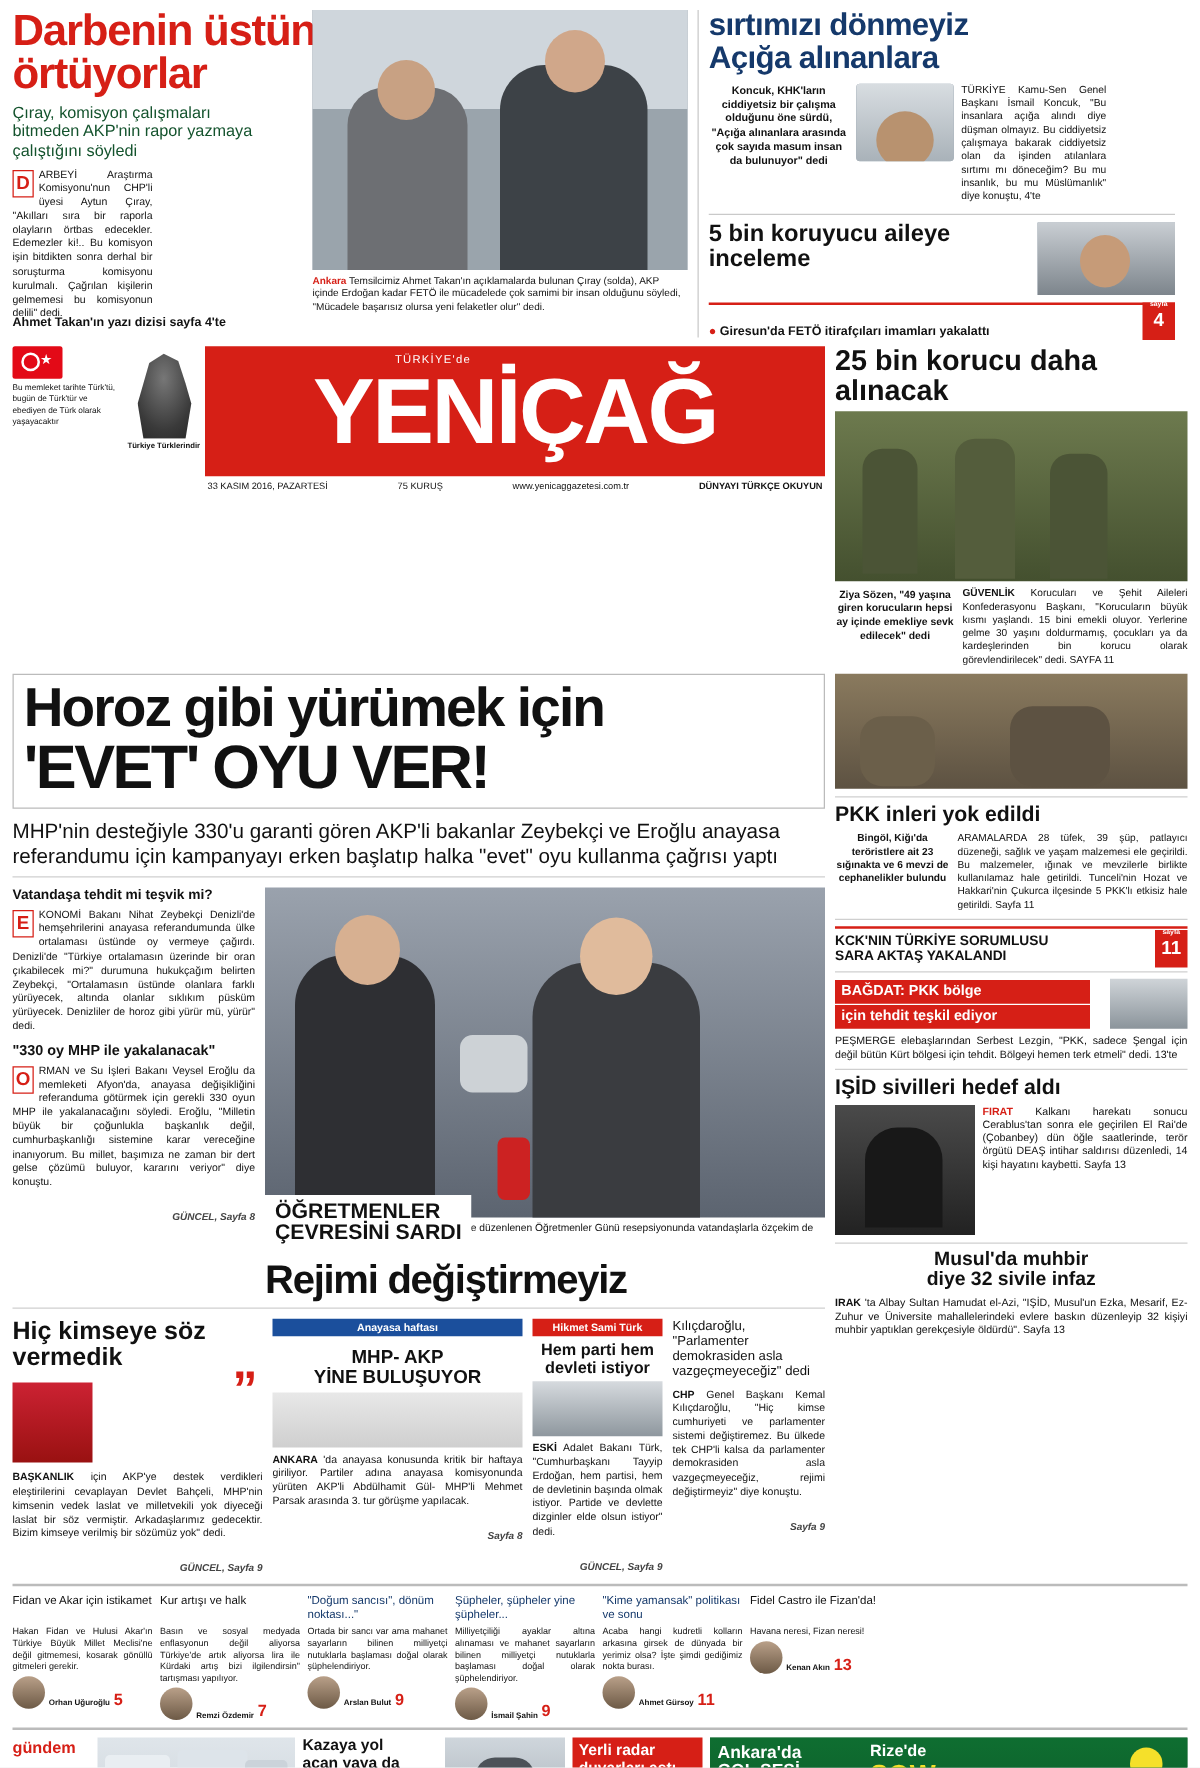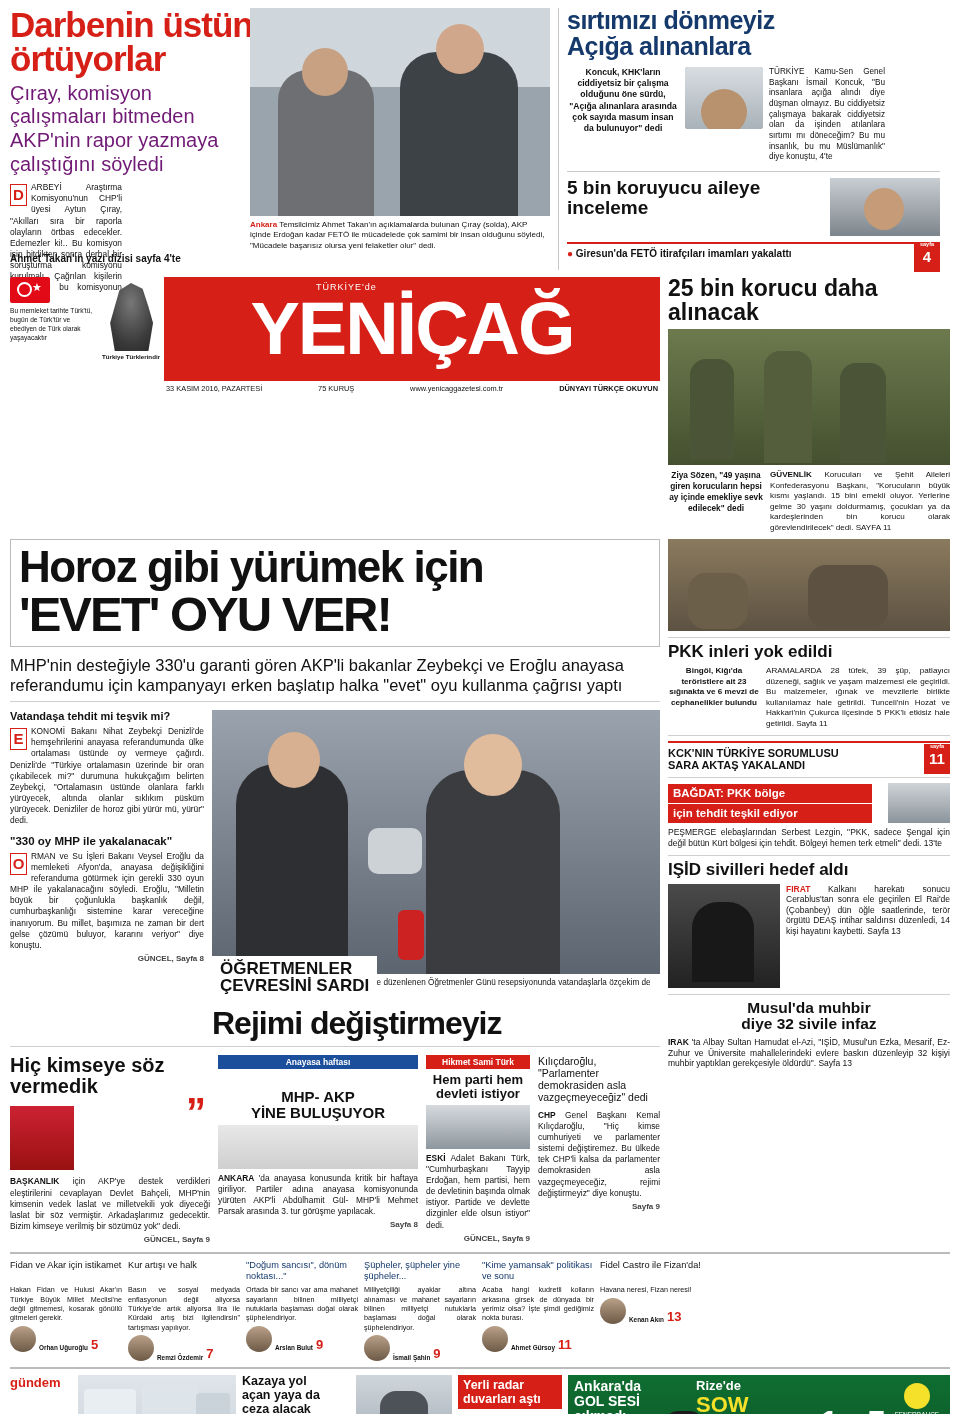--- a/index.html
+++ b/index.html
@@ -34,38 +34,38 @@
   }
   .just { text-align:justify; }
 
   
   .topstrip { display:flex; gap:8px; height:262px; }
   .tl { width:540px; position:relative; }
   .tl-head {
     font-size:35px; line-height:0.97; font-weight:bold; color:#d61f16;
     letter-spacing:-1px;
   }
-  .tl-sub { font-size:20px; line-height:1.18; margin-top:6px; color:#701a75; }
+  .tl-sub { font-size:13px; line-height:1.18; margin-top:6px; color:#14532d; }
   .tl-body { font-size:8.4px; line-height:1.32; margin-top:6px; width:112px; }
   .tl-photo { position:absolute; right:0; top:0; width:300px; height:208px; }
   .tl-credit { position:absolute; right:0; top:212px; width:300px; font-size:8px; line-height:1.3; }
   .tl-link { position:absolute; left:0; bottom:6px; font-size:10px; font-weight:bold; color:#d61f16; }
   .tl-link span { color:#111; }
 
   .tr { width:382px; border-left:1px solid #c9c9c9; padding-left:8px; position:relative; }
   .tr-head { font-size:25px; line-height:1.02; font-weight:bold; color:#15396b; letter-spacing:-0.5px; }
   .tr-row { display:flex; gap:6px; margin-top:8px; }
   .tr-col { font-size:8.2px; line-height:1.3; }
   .tr-quote { width:112px; text-align:center; font-weight:bold; font-size:8.6px; line-height:1.3; }
   .tr-ph { width:78px; height:62px; border-radius:3px; }
   .tr-2 { width:116px; }
   .tr-mid { border-top:1px solid #c9c9c9; margin-top:8px; padding-top:6px; display:flex; gap:6px; }
   .tr-mid-h { font-size:19px; line-height:1.05; font-weight:bold; color:#111; flex:1; }
   .tr-mid-ph { width:110px; height:58px; }
-  .tr-bot { border-top:2px solid #d61f16; margin-top:6px; padding-top:4px; font-size:10px; font-weight:bold; position:relative; }
+  .tr-bot { border-top:2px solid #d61f16; margin-top:6px; padding-top:16px; font-size:10px; font-weight:bold; position:relative; }
   .bullet { color:#d61f16; }
   .page-badge {
     position:absolute; right:0; top:-2px; width:26px; height:30px; background:#d61f16; color:#fff;
     text-align:center; font-size:15px; font-weight:bold; line-height:30px;
   }
   .page-badge .small { position:absolute; top:-1px; left:0; right:0; font-size:5.5px; line-height:7px; }
 
   
   .masthead { display:flex; gap:8px; margin-top:7px; }
   .mh-left { width:650px; display:flex; align-items:stretch; }
@@ -100,21 +100,21 @@
   .lead-box { border:1px solid #bbb; padding:6px 8px 8px; }
   .lead-h1 { font-size:44px; font-weight:bold; line-height:0.96; letter-spacing:-1.5px; }
   .lead-h2 { font-size:49px; font-weight:bold; line-height:0.96; letter-spacing:-2px; margin-top:2px; }
   .lead-sub { font-size:16.5px; line-height:1.22; margin-top:8px; }
 
   .lead-cols { display:flex; gap:8px; margin-top:8px; }
   .lc-left { width:194px; }
   .kicker { font-size:11px; font-weight:bold; }
   .para { font-size:8.4px; line-height:1.33; margin-top:4px; }
   .quote-h { font-size:11.5px; font-weight:bold; margin-top:8px; }
-  .sayfa { font-size:8px; font-weight:bold; text-align:right; margin-top:3px; color:#444; }
+  .sayfa { font-size:8px; font-weight:bold; text-align:right; margin-top:18px; color:#444;font-style:italic; }
   .lc-photo { flex:1; position:relative; }
   .big-photo { width:100%; height:264px; }
   .photo-label {
     position:absolute; left:0; bottom:40px; background:#fff; padding:4px 8px;
     font-size:17px; font-weight:bold; line-height:1.05;
   }
   .photo-cap { font-size:8.2px; line-height:1.3; margin-top:4px; }
 
   .sub-head { font-size:32px; font-weight:bold; margin-top:8px; letter-spacing:-1px; line-height:1; }
 
@@ -321,21 +321,21 @@
           </div>
           <div class="para just">
             <span class="bold">BAŞKANLIK</span>
             <span>için AKP'ye destek verdikleri eleştirilerini cevaplayan Devlet Bahçeli, MHP'nin kimsenin vedek laslat ve milletvekili yok diyeceği laslat bir söz vermiştir. Arkadaşlarımız gedecektir. Bizim kimseye verilmiş bir sözümüz yok" dedi.</span>
           </div>
           <div class="sayfa">GÜNCEL, Sayfa 9</div>
         </div>
 
         <div class="t3">
           <div class="badge-blue">Anayasa haftası</div>
-          <div class="mini-h" style="margin-top:20px">MHP- AKP</div>
+          <div class="mini-h" style="margin-top:9px">MHP- AKP</div>
           <div class="mini-h">YİNE BULUŞUYOR</div>
           <div class="photo" style="height:44px;margin-top:4px;background:linear-gradient(#e8e8e8,#cfcfcf)"></div>
           <div class="para just">
             <span class="bold">ANKARA</span>
             <span>'da anayasa konusunda kritik bir haftaya giriliyor. Partiler adına anayasa komisyonunda yürüten AKP'li Abdülhamit Gül- MHP'li Mehmet Parsak arasında 3. tur görüşme yapılacak.</span>
           </div>
           <div class="sayfa">Sayfa 8</div>
         </div>
 
         <div class="t3" style="width:104px">

